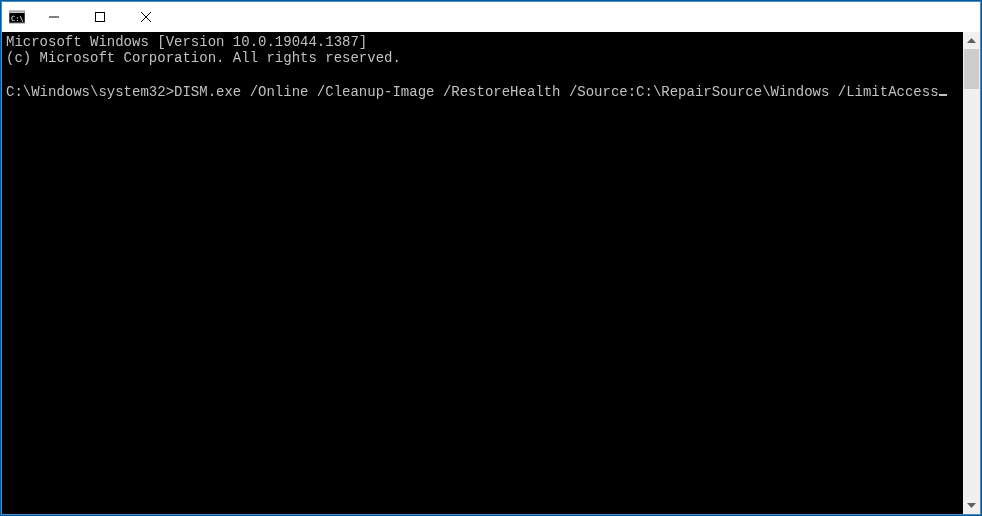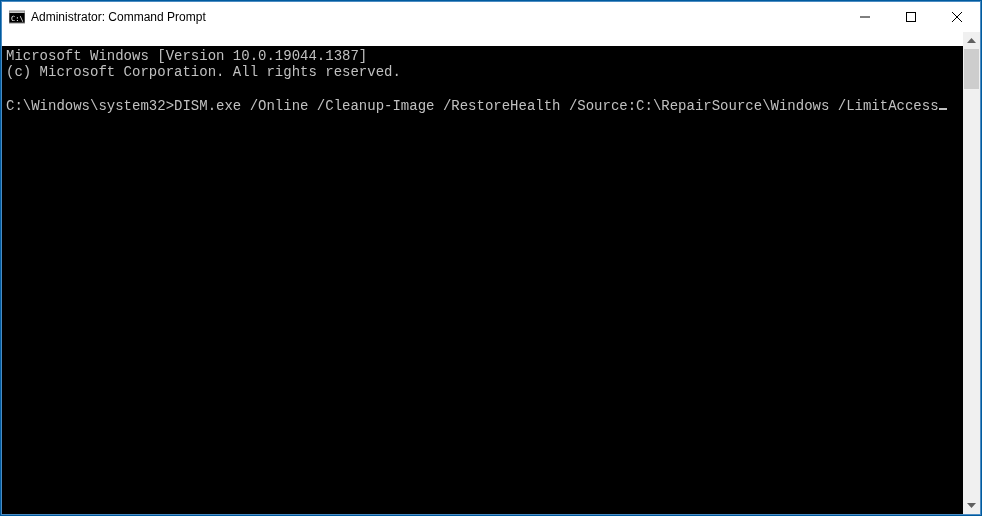--- a/index.html
+++ b/index.html
@@ -60,21 +60,20 @@
     flex: 1;
     background: #000000;
     color: #c0c0c0;
     font-family: Consolas, "Courier New", monospace;
     font-size: 14px;
     line-height: 16px;
     padding: 2px 4px;
     white-space: pre;
     overflow: hidden;
     position: relative;
-    margin-top: 14px;
   }
   .scrollbar {
     width: 17px;
     background: #f0f0f0;
     position: relative;
     flex-shrink: 0;
   }
   .scroll-arrow {
     position: absolute;
     left: 0; width: 17px; height: 17px;
@@ -105,21 +104,20 @@
 
   <div class="titlebar">
     <div class="titlebar-icon">
       <svg width="16" height="16" viewBox="0 0 16 16">
         <rect x="0" y="2" width="16" height="12" fill="#000"></rect>
         <rect x="0" y="2" width="16" height="2" fill="#c8c8c8"></rect>
         <rect x="0" y="2" width="16" height="12" fill="none" stroke="#888" stroke-width="1"></rect>
         <text x="2" y="12" font-family="monospace" font-size="7" fill="#fff">C:\</text>
       </svg>
     </div>
-    <div class="titlebar-text">Administrator: Command Prompt</div>
     <div class="win-controls">
       <button class="win-btn">
         <svg width="10" height="10" viewBox="0 0 10 10">
             <line x1="0" y1="5" x2="10" y2="5" stroke="#000" stroke-width="1"></line>
           </svg>
       </button>
       <button class="win-btn">
         <svg width="10" height="10" viewBox="0 0 10 10">
             <rect x="0.5" y="0.5" width="9" height="9" fill="none" stroke="#000" stroke-width="1"></rect>
           </svg>

